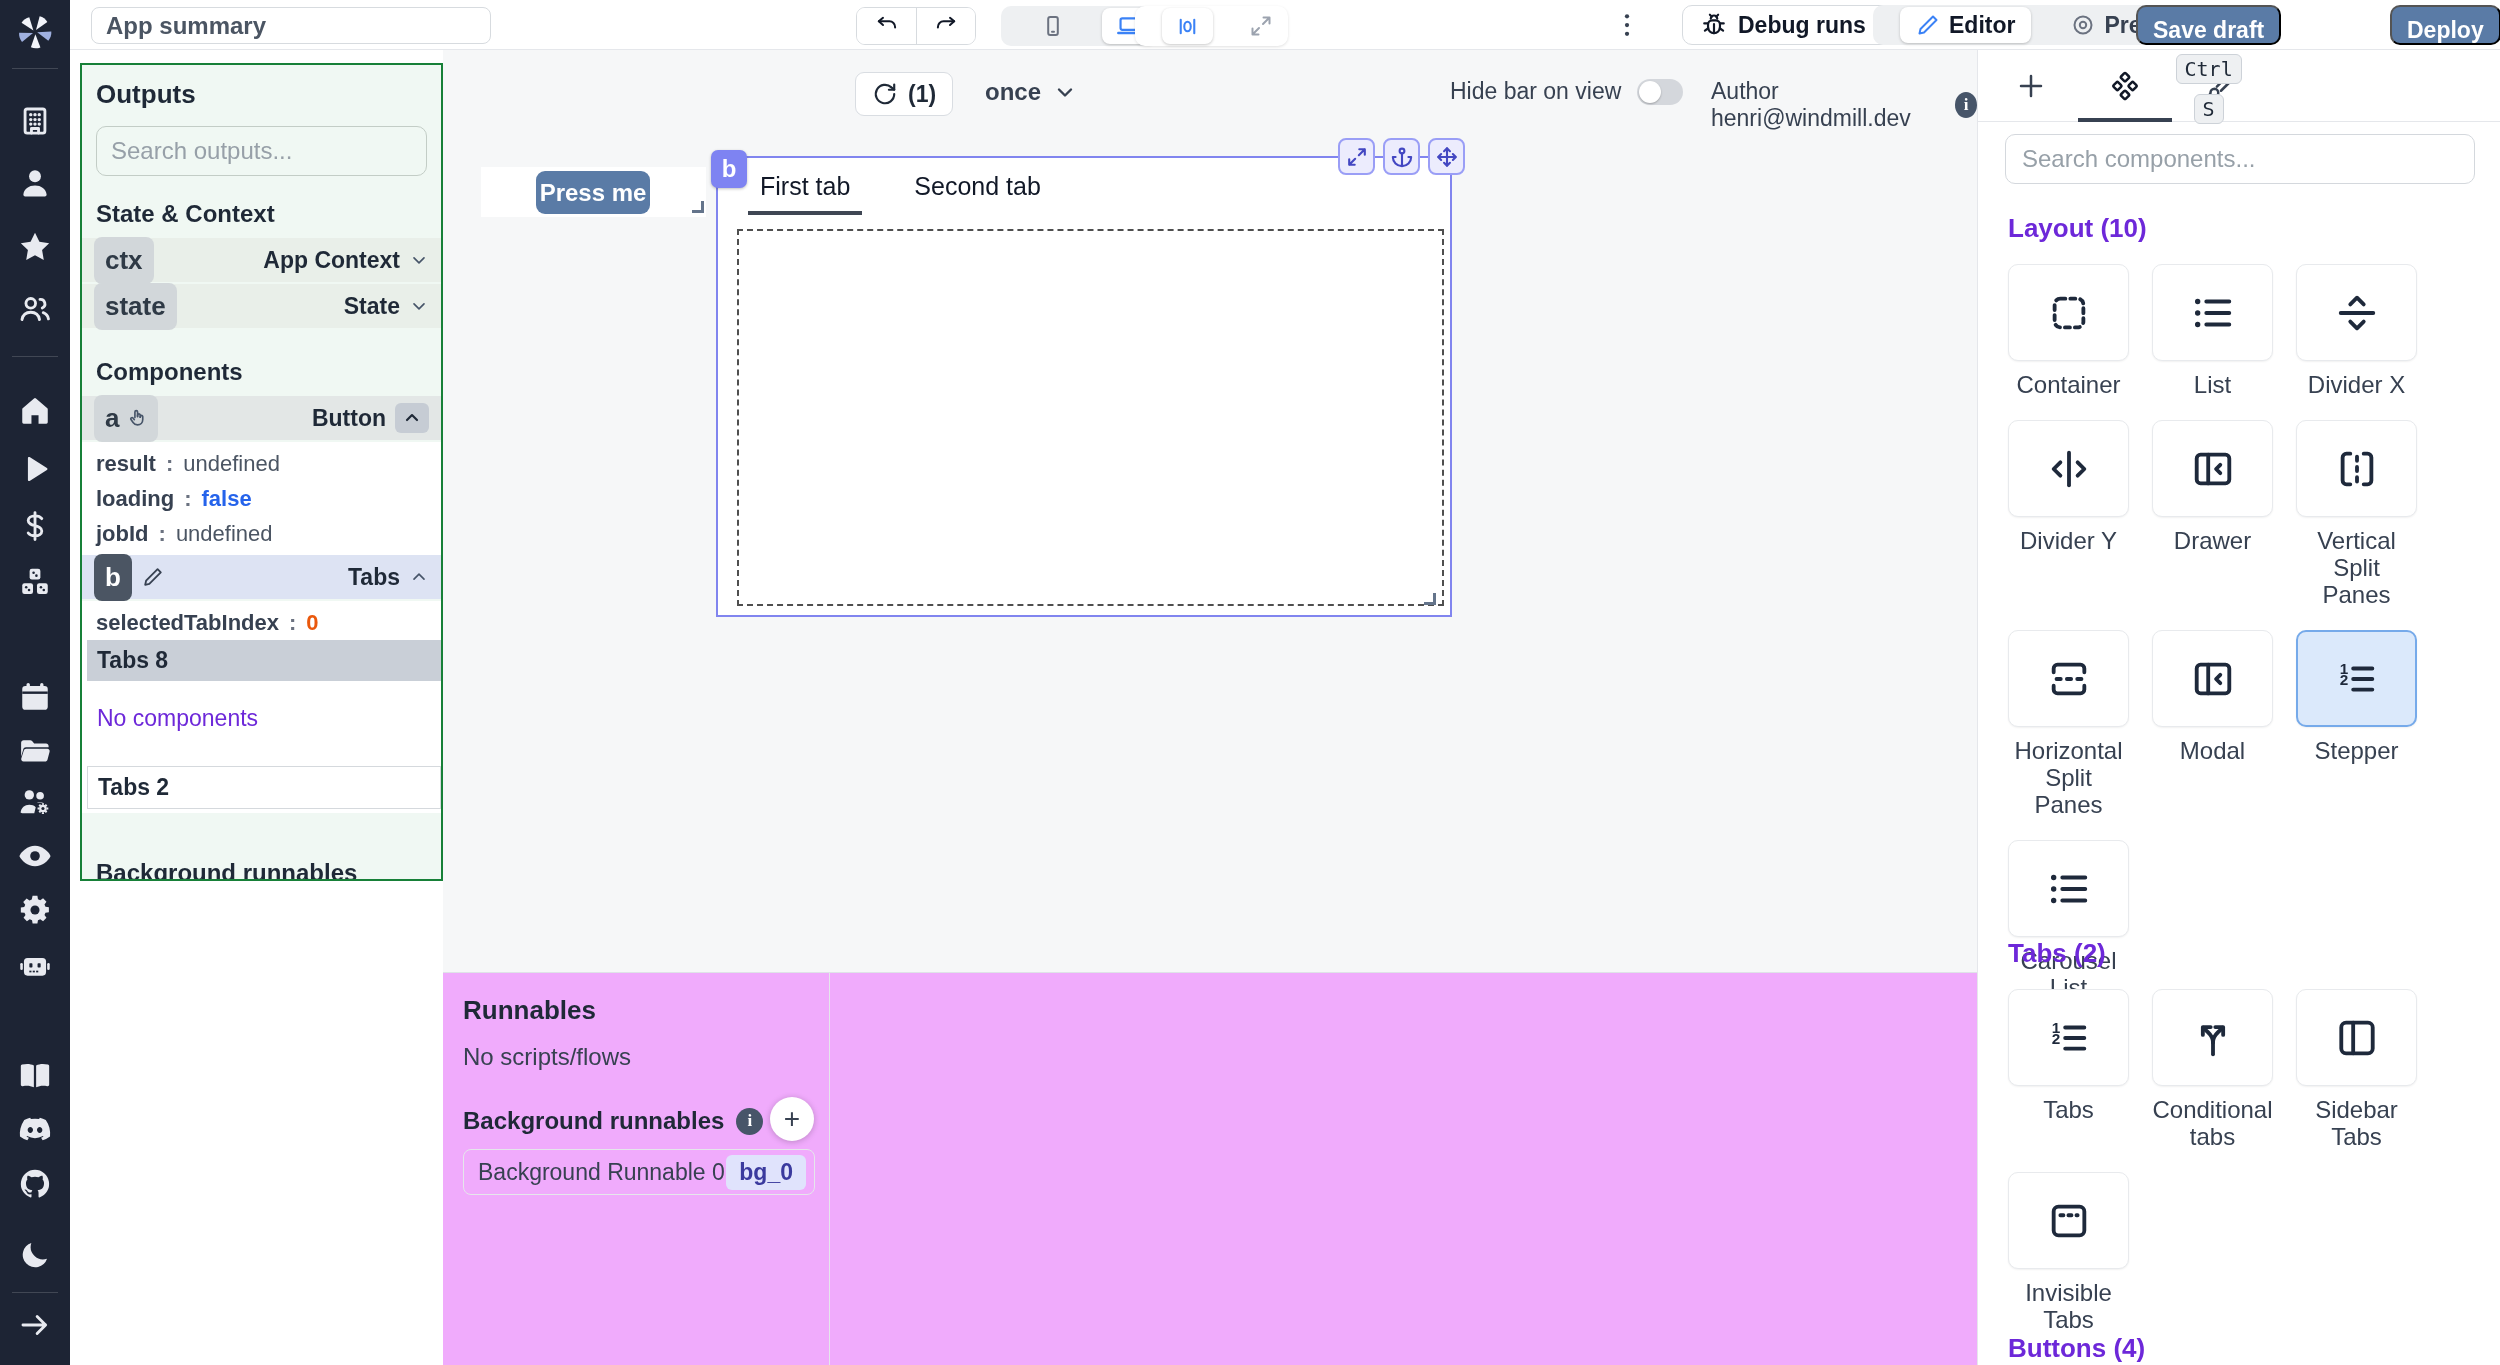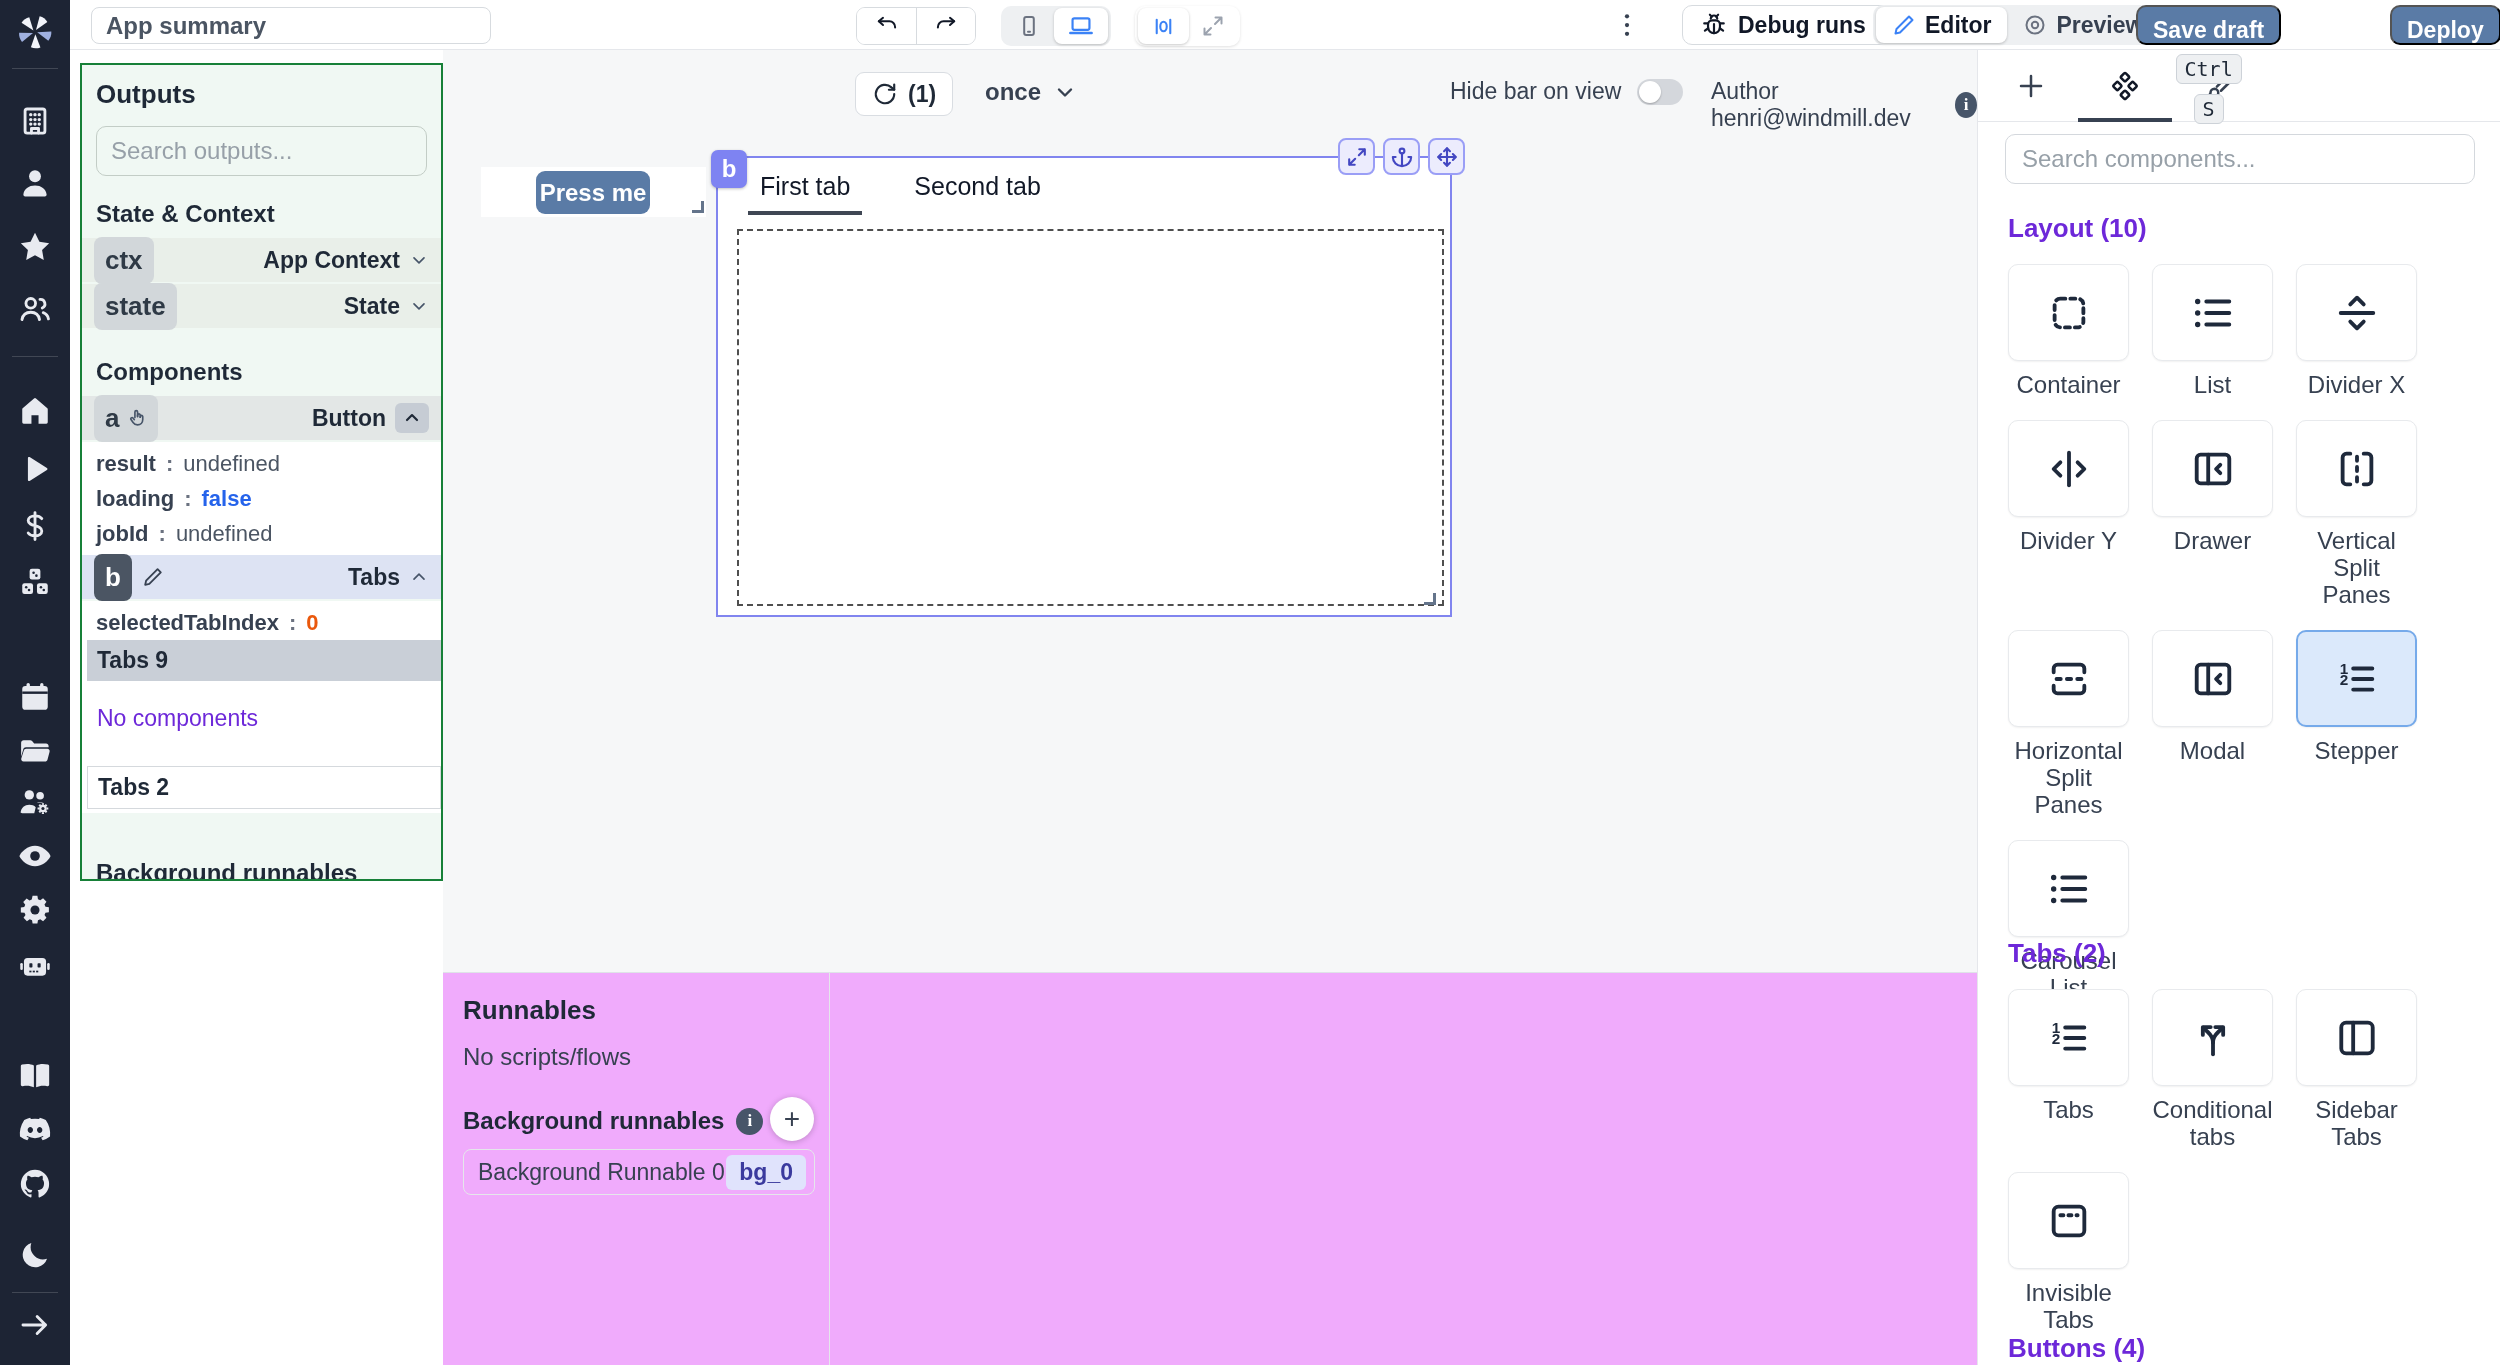--- a/index.html
+++ b/index.html
@@ -20,21 +20,21 @@
     border-bottom:1px solid #e5e7eb; z-index:15; }
   #app-summary { position:absolute; left:21px; top:7px; width:400px; height:37px; border:1px solid #d7dbdf;
     border-radius:8px; padding:0 14px; font-size:24px; font-weight:600; color:#4b5563; background:#fff;
     font-family:"Liberation Sans", sans-serif; }
   .tb-group { position:absolute; display:flex; align-items:center; }
   .undoredo { left:786px; top:7px; border:1px solid #d7dbdf; border-radius:9px; overflow:hidden; height:38px; }
   .undoredo .ur-btn { width:59px; height:100%; display:flex; align-items:center; justify-content:center; background:#fff; cursor:pointer; color:#111827; }
   .undoredo .ur-btn + .ur-btn { border-left:1px solid #d7dbdf; }
   .seg { background:#eef0f2; border-radius:10px; padding:3px; height:40px; }
   .seg .chip { height:36px; display:flex; align-items:center; justify-content:center; gap:9px;
-    border-radius:8px; cursor:pointer; color:#374151; font-size:23px; font-weight:600; padding:0 16px; }
+    border-radius:8px; cursor:pointer; color:#374151; font-size:23px; font-weight:600; padding:0 16px;margin-left:24px; }
   .seg .chip.on { background:#fff; box-shadow:0 1px 3px rgba(0,0,0,.22); color:#111827; }
   .btn-outline { display:flex; align-items:center; gap:11px; background:#fff; border:1px solid #d7dbdf;
     border-radius:10px; height:40px; padding:0 18px; font-size:23px; font-weight:600; color:#111827; cursor:pointer; }
   .btn-blue { display:flex; align-items:center; gap:10px; background:#5a7ba6; border-radius:10px; height:40px;
     padding:0 15px; font-size:23px; font-weight:700; color:#fff; cursor:pointer;flex-direction:column; }
   .kbd { background:#eef0f2; border:1px solid #cdd2d8; border-radius:6px; padding:2px 8px;
     font-family:"DejaVu Sans Mono", monospace; font-size:20px; font-weight:400; color:#1f2937; }
 
   
   #left-strip { position:absolute; left:70px; top:50px; width:373px; height:1315px; background:#fff; }
@@ -511,21 +511,21 @@
             <path d="M6 14.5l6-6 6 6"></path>
           </svg>
         </span>
     </div>
     <div class="o-details">
       <div class="o-prop">
           <span class="k">selectedTabIndex</span>
           <span class="colon">:</span>
           <span class="v-orange">0</span>
         </div>
-      <div class="tabs1-bar">Tabs 9</div>
+      <div class="tabs1-bar">Tabs 8</div>
       <div class="nocomp">No components</div>
       <div class="tabs2-bar">Tabs 2</div>
     </div>
 
     <div class="o-head" style="margin-top:46px">Background runnables</div>
     <div class="o-row stripe">
       <span class="o-badge">
         <span>bg_0</span>
         <svg class="st o-hand" viewBox="0 0 24 24" style="width:20px;height:20px">
             <path d="M9.5 11.5V4.8a1.6 1.6 0 0 1 3.2 0v5.7"></path>

